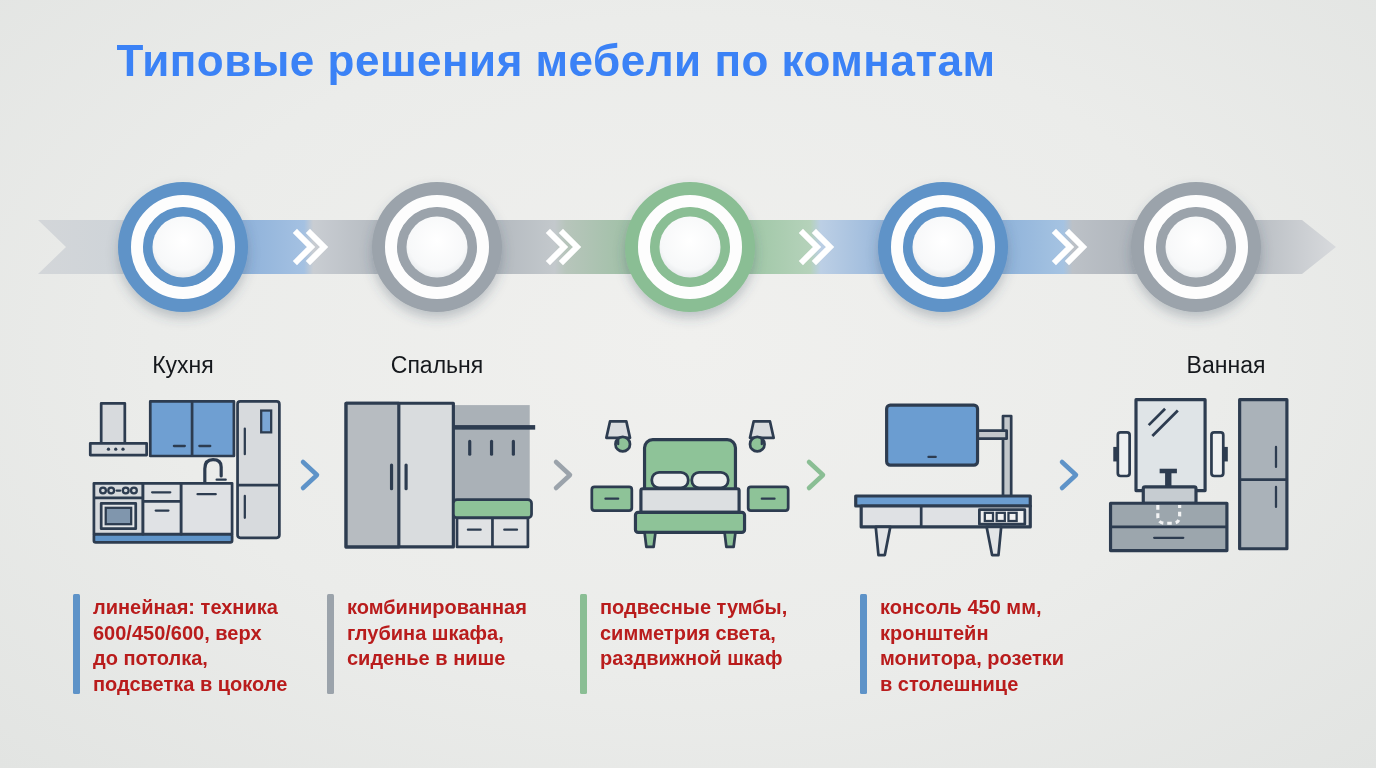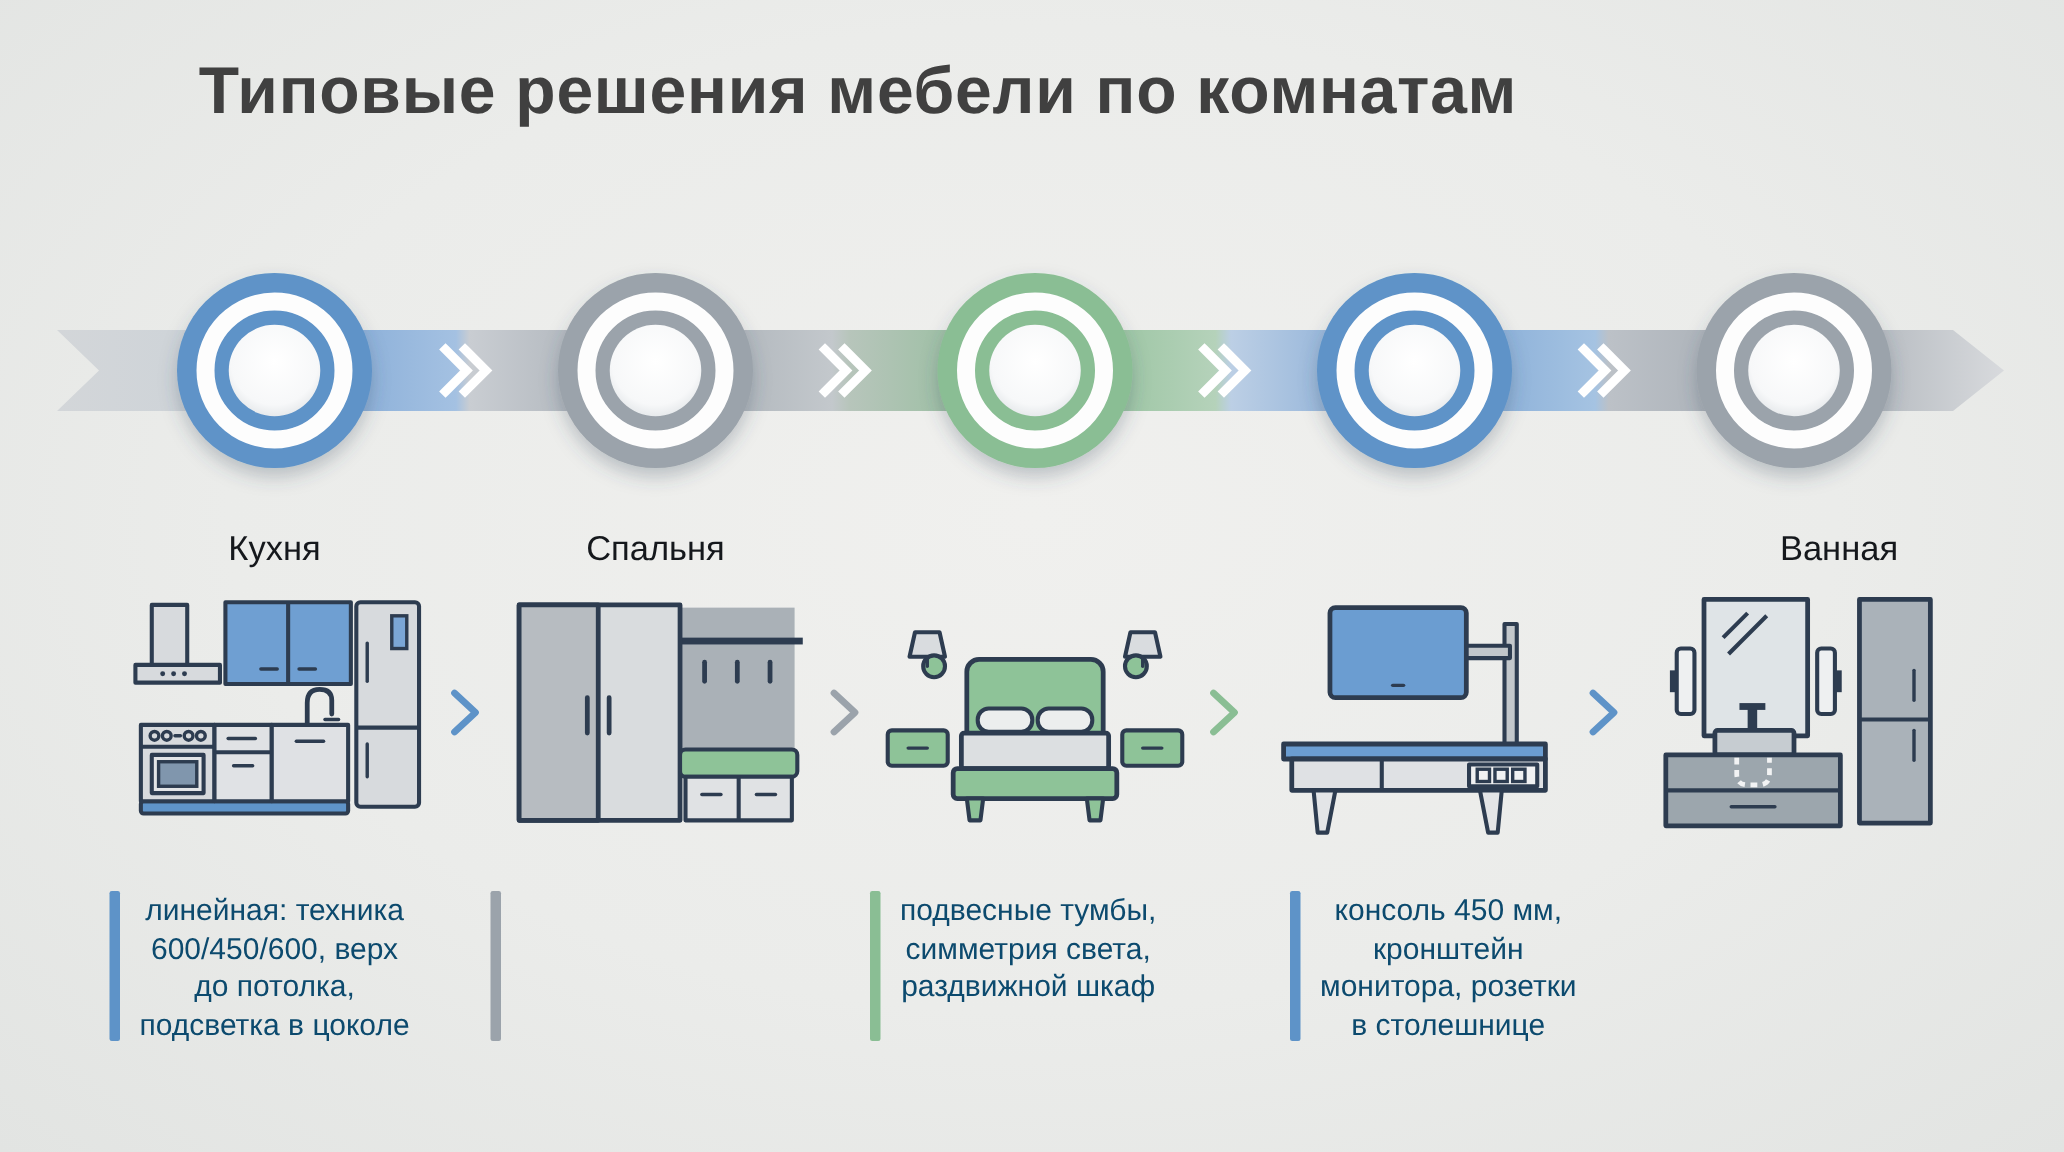--- a/index.html
+++ b/index.html
@@ -3,36 +3,35 @@
 <meta charset="utf-8">
 <style>
   html,body { margin:0; padding:0; }
   body {
     width:1376px; height:768px; overflow:hidden; position:relative;
     font-family:"Liberation Sans", sans-serif;
     background: radial-gradient(ellipse at 50% 45%, #f0f0ee 0%, #ebecea 55%, #e2e4e2 100%);
   }
   .stage { position:absolute; inset:0; }
   .title {
-    position:absolute; top:36px; left:16px; width:1112px; text-align:center;
-    font-size:44px; font-weight:600; letter-spacing:0.5px; color:#404040;
+    position:absolute; top:36px; left:0; width:1112px; text-align:center;
+    font-size:44px; font-weight:600; letter-spacing:0.5px; color:#3b82f6;
   }
   .timeline-svg { position:absolute; left:0; top:168px; }
   .room-label {
     position:absolute; top:339px; width:260px; text-align:center;
     font-size:23px; font-weight:500; color:#15181c;margin-top:13px;
   }
   .illus { position:absolute; top:394px; }
   .sep-chevron { position:absolute; top:458px; }
   .desc { position:absolute; top:594px; width:236px; display:flex; gap:13px; }
   .desc .bar { flex:none; width:7px; height:100px; border-radius:1.5px; background:var(--accent); }
   .desc .text {
-    font-size:20px; line-height:25.5px; color:#0c4a6e; white-space:pre-line; font-weight:400;
+    font-size:20px; line-height:25.5px; color:#b91c1c; white-space:pre-line; font-weight:700;
     padding-top:1px;
-    text-align:center;
   }
   .accent-blue  { --accent: var(--blue); }
   .accent-gray  { --accent: var(--gray); }
   .accent-green { --accent: var(--green); }
   .accent-fill   { fill: var(--accent); }
   .accent-stroke { stroke: var(--accent); }
   svg .ol   { stroke:#2d3c50; stroke-width:3; stroke-linejoin:round; }
   svg .ol35 { stroke:#2d3c50; stroke-width:3.5; stroke-linejoin:round; }
   svg .thin { stroke:#2d3c50; stroke-width:2.5; stroke-linecap:round; }
 </style>
@@ -248,20 +247,23 @@
 
   <div class="desc accent-blue" style="left:73px">
     <div class="bar"></div>
     <div class="text">линейная: техника
 600/450/600, верх
 до потолка,
 подсветка в цоколе</div>
   </div>
   <div class="desc accent-gray" style="left:327px">
     <div class="bar"></div>
+    <div class="text">комбинированная
+глубина шкафа,
+сиденье в нише</div>
   </div>
   <div class="desc accent-green" style="left:580px">
     <div class="bar"></div>
     <div class="text">подвесные тумбы,
 симметрия света,
 раздвижной шкаф</div>
   </div>
   <div class="desc accent-blue" style="left:860px">
     <div class="bar"></div>
     <div class="text">консоль 450 мм,

